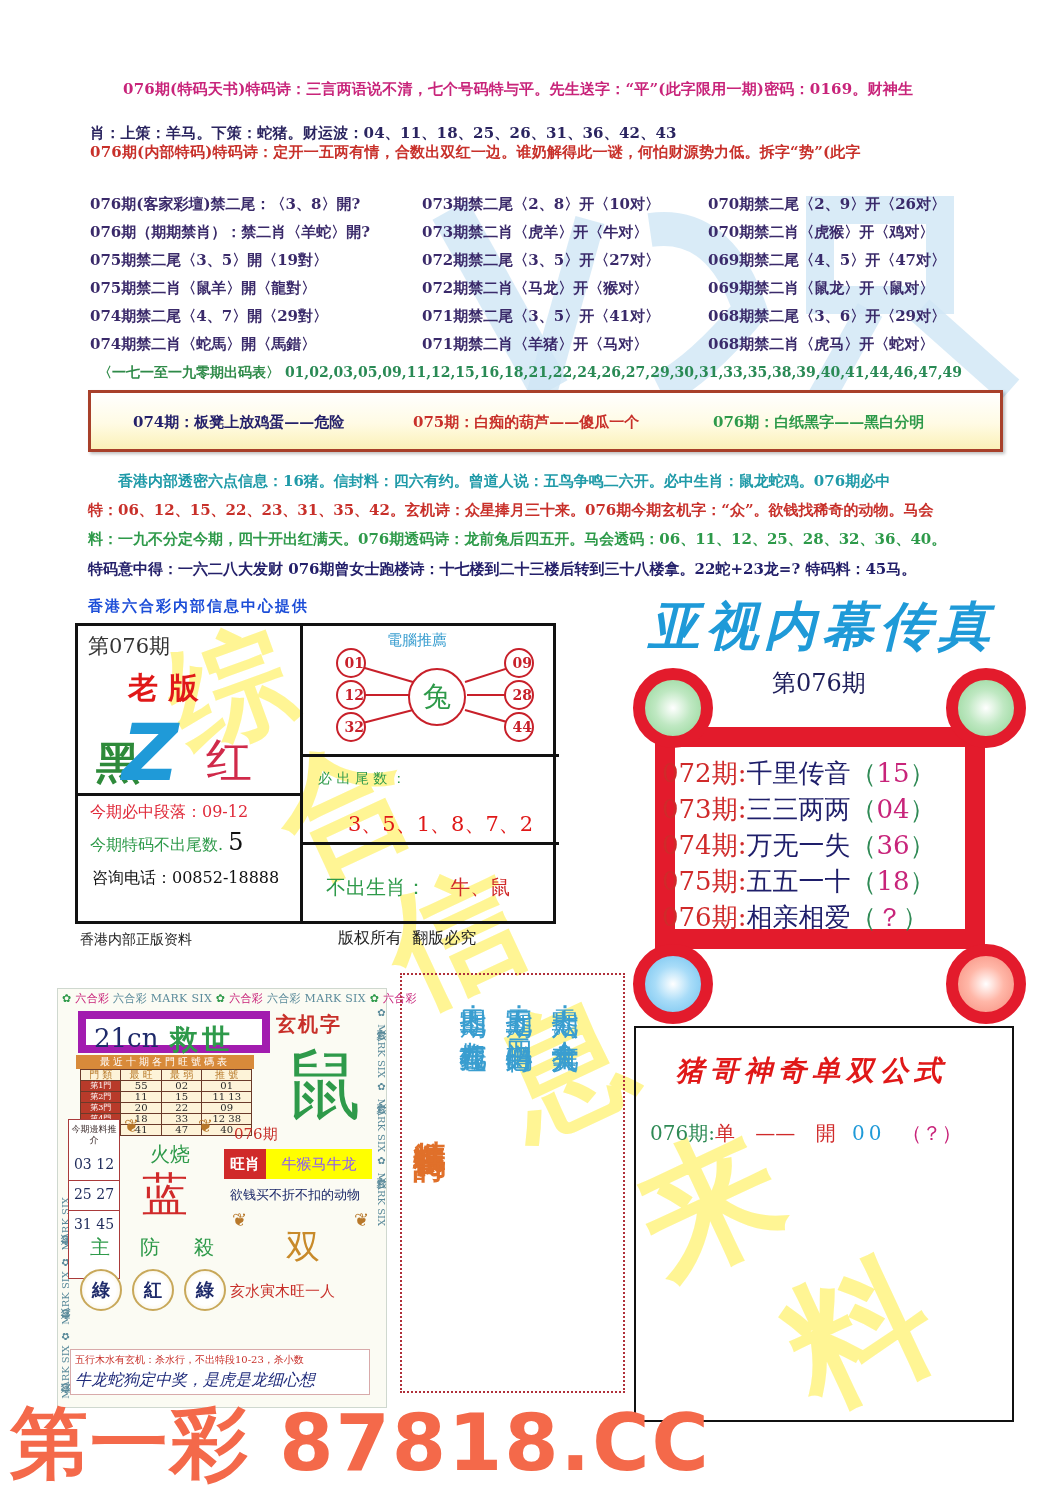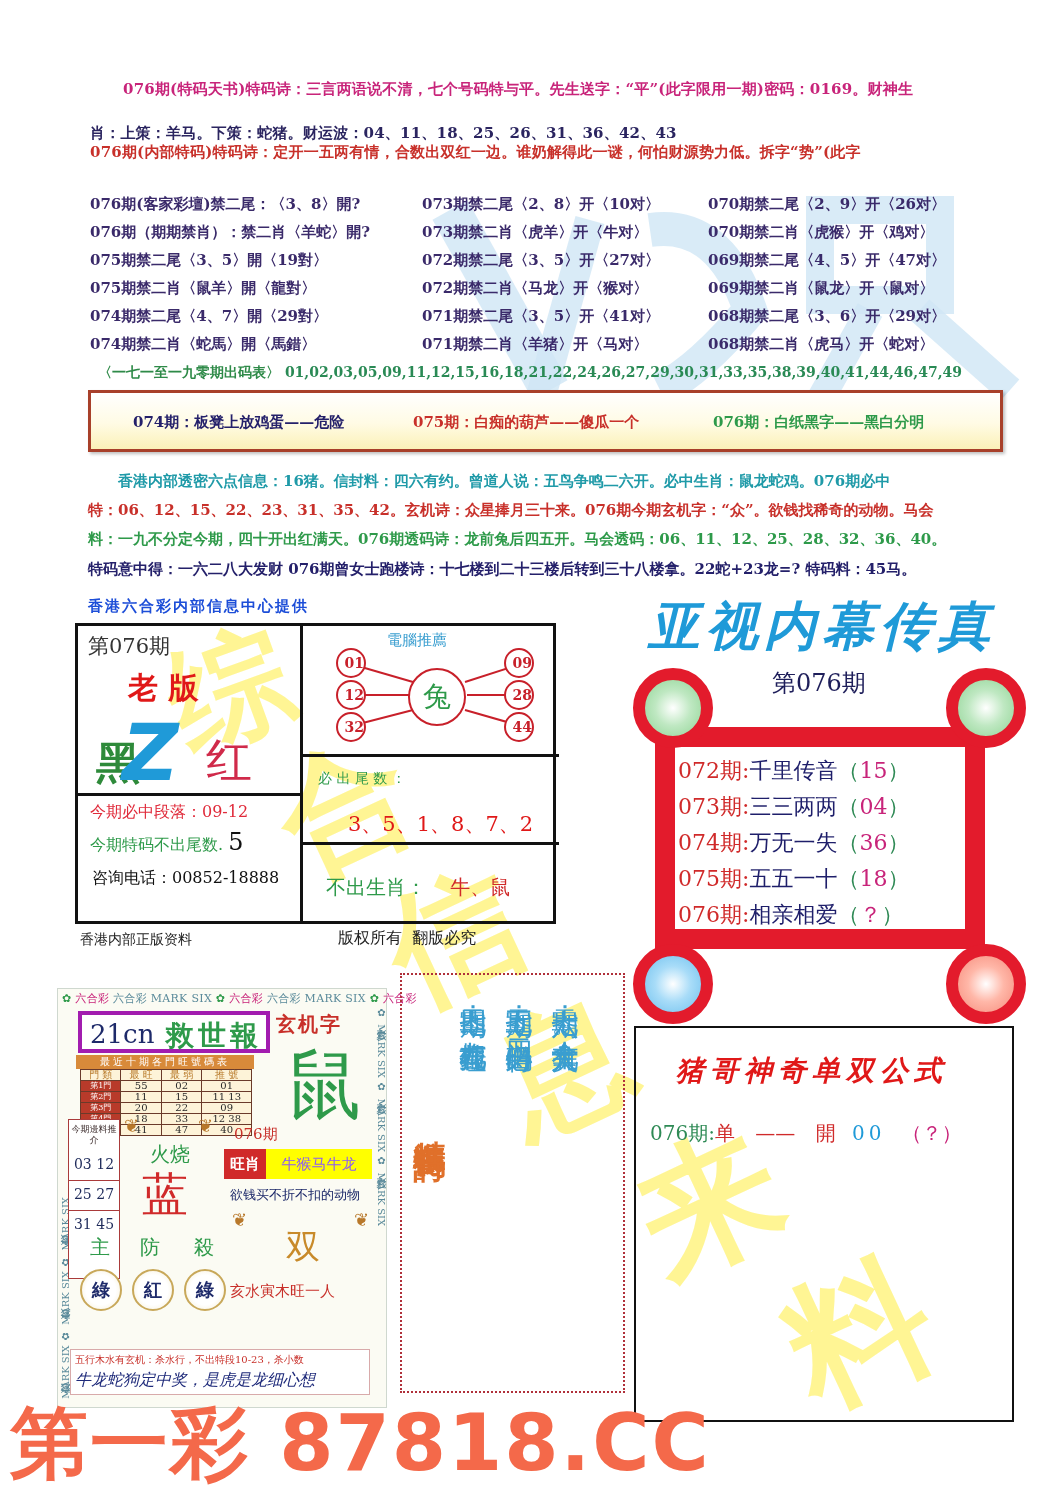--- a/index.html
+++ b/index.html
@@ -35,34 +35,34 @@
   .big-wm { position: absolute; font-family: "DejaVu Sans", sans-serif; font-weight: bold; color: rgba(255,236,60,0.55); pointer-events: none; }
 
   
   .fax-title { left: 648px; top: 592px; font-size: 52px; font-weight: bold; color: #1f9ad8; letter-spacing: 6px; font-family: "DejaVu Serif", serif; font-style: italic; }
   .fax-issue { left: 772px; top: 667px; font-size: 24px; color: #1e1e5a; }
   .fax-frame { left: 655px; top: 727px; width: 330px; height: 222px; border: 20px solid #e31b2c; background: #fff; }
   .ball { position: absolute; width: 72px; height: 72px; border-radius: 50%; border: 12px solid #e31b2c; }
   .ball.green { background: radial-gradient(circle at 50% 50%, #ffffff 0%, #bfe8c2 45%, #8fd494 100%); }
   .ball.blue { background: radial-gradient(circle at 50% 50%, #ffffff 0%, #a8dcf8 45%, #6ec0ee 100%); }
   .ball.red { background: radial-gradient(circle at 50% 50%, #ffffff 0%, #ffb7a8 45%, #f58a7a 100%); }
-  .fax-row { position: absolute; left: 678px; font-size: 22px; white-space: nowrap; }
+  .fax-row { position: absolute; left: 662px; font-size: 26px; white-space: nowrap; }
   .fax-row .p { color: #d02a2a; }
   .fax-row .t { color: #1e1e6a; }
   .fax-row .n { color: #2f8a55; }
   .fax-row .v { color: #c8247a; }
 
   
   .paper { left: 57px; top: 988px; width: 330px; height: 420px; background: #fbfbf3; border: 1px solid #cfd8cf; }
   .ms-row { position: absolute; font-size: 11px; color: #5a8a9a; white-space: nowrap; letter-spacing: 0.3px; }
   .ms-col { position: absolute; font-size: 10px; color: #5a8a9a; writing-mode: vertical-rl; white-space: nowrap; }
   .ms-flower { color: #2e9a4a; }
   .ms-cn { color: #c8247a; }
 
-  .masthead { position: absolute; left: 20px; top: 22px; width: 192px; height: 42px; border: 4px solid #a21caf; background: #fff; }
+  .masthead { position: absolute; left: 20px; top: 22px; width: 192px; height: 42px; border: 8px solid #a21caf; background: #fff; }
   .masthead .a { position: absolute; left: 8px; top: 4px; font-size: 26px; color: #1e2a6a; }
   .masthead .b { position: absolute; left: 84px; top: 2px; font-size: 28px; color: #2e9a4a; font-weight: bold; letter-spacing: 4px; }
   .mj-label { position: absolute; left: 218px; top: 22px; font-size: 20px; color: #c8302a; font-weight: bold; letter-spacing: 2px; }
   .mj-char { position: absolute; left: 228px; top: 46px; font-size: 76px; color: #2e9a4a; }
   .gate-title { position: absolute; left: 18px; top: 66px; width: 178px; height: 14px; background: #d88a3a; color: #fff; font-size: 10px; text-align: center; letter-spacing: 3px; line-height: 14px; }
   .gate-grid { position: absolute; left: 22px; top: 80px; width: 172px; }
   .gate-grid table { width: 100%; border-collapse: collapse; background: #fdf3d8; }
   .gate-grid td, .gate-grid th { border: 1px solid #6a3a2a; font-size: 10px; text-align: center; height: 10.5px; line-height: 10px; font-weight: normal; color: #2a2a2a; }
   .gate-grid th { color: #b87a2a; }
   .gate-grid td.g { background: #b83a2a; color: #fff; font-size: 8px; }

